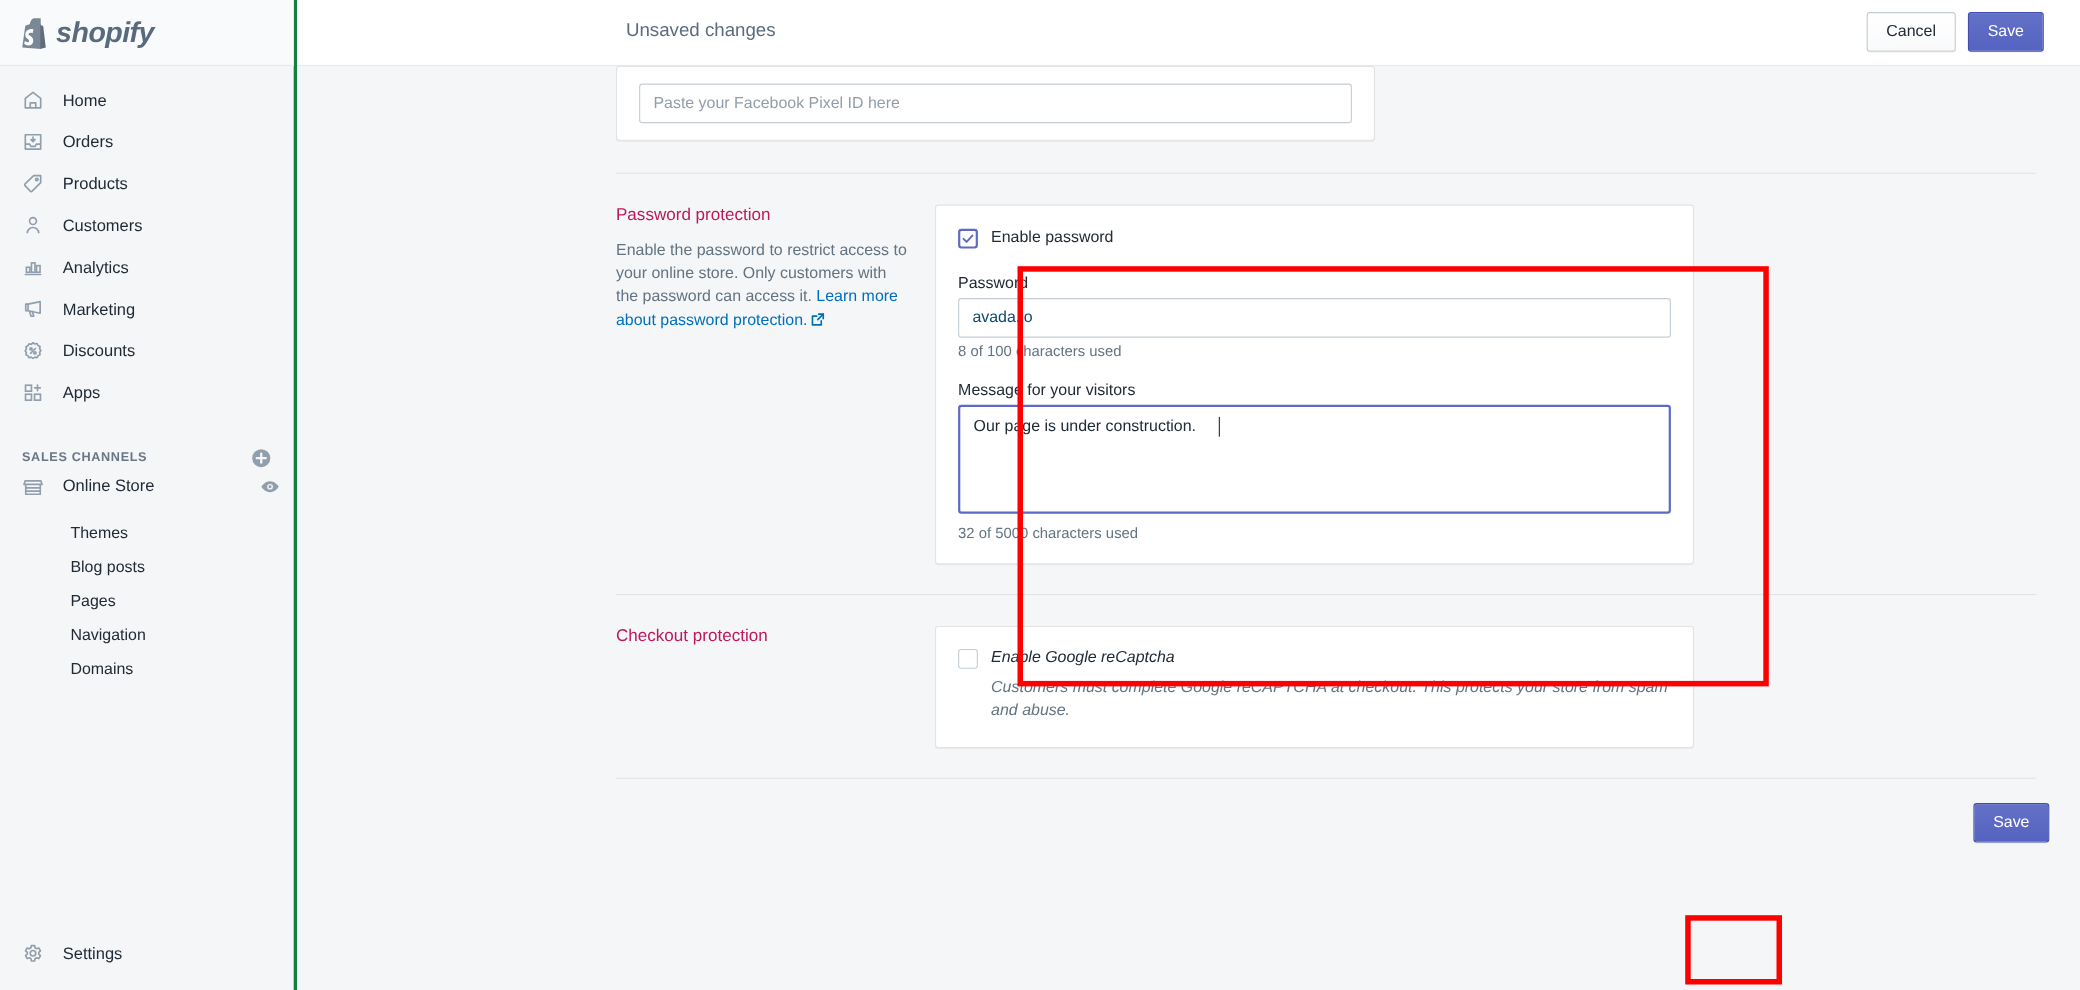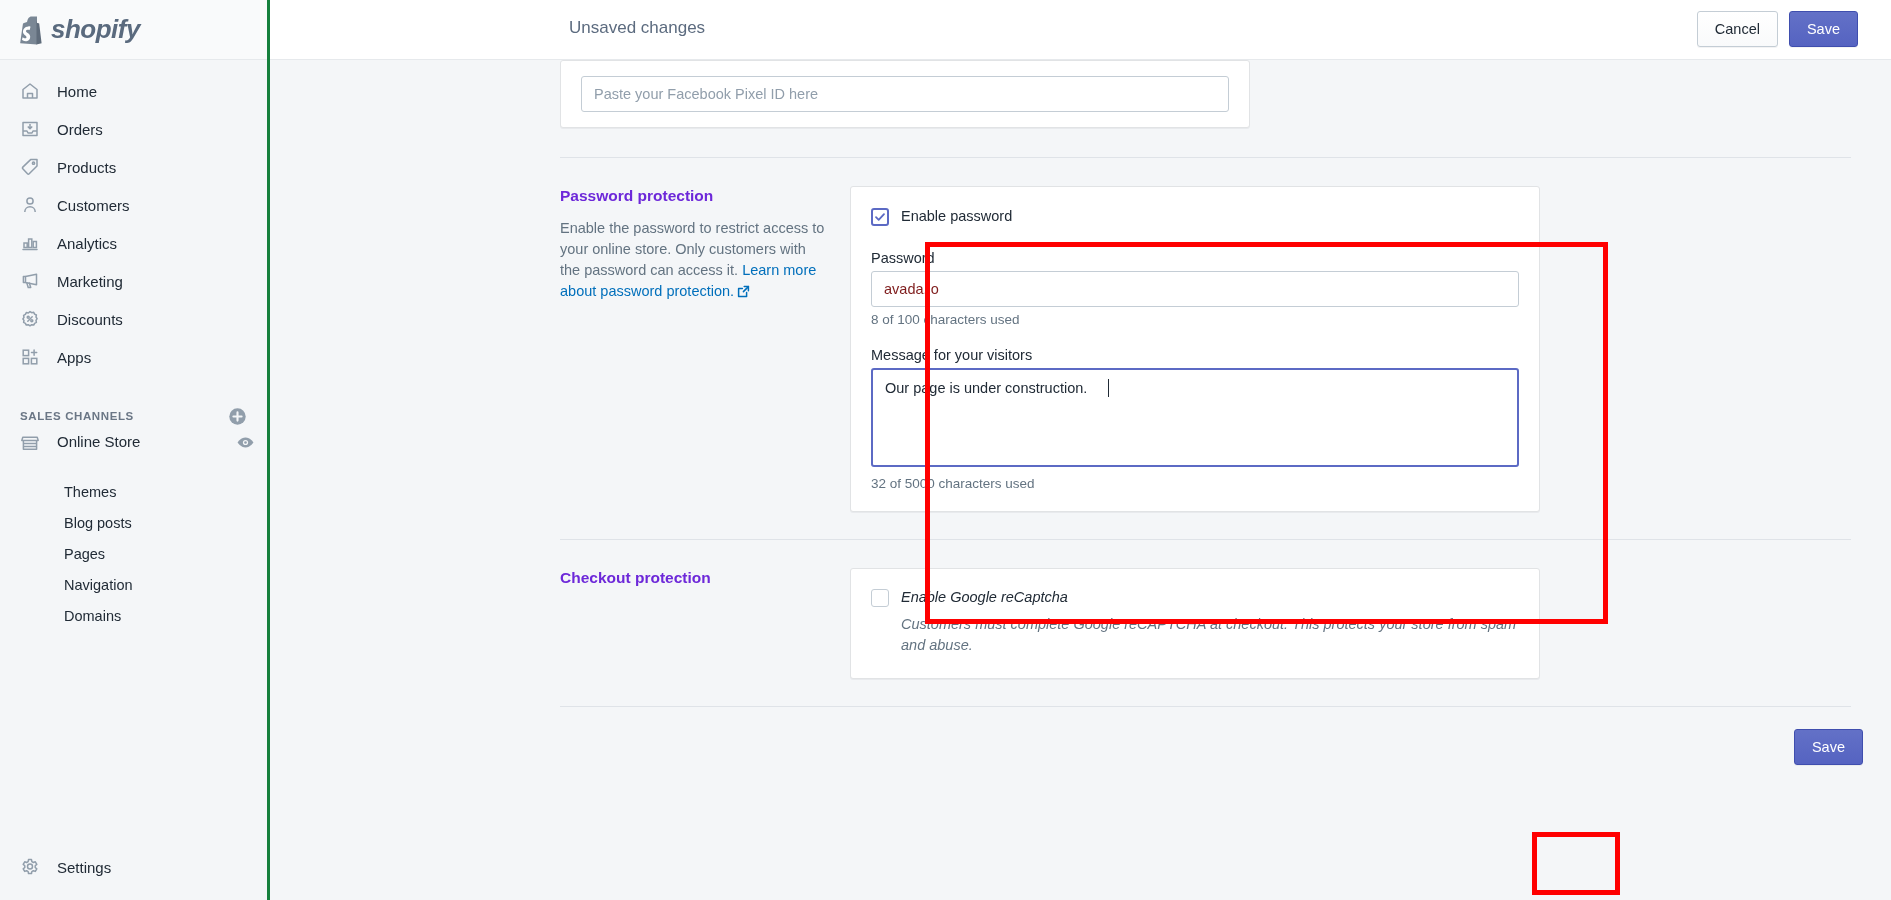--- a/index.html
+++ b/index.html
@@ -67,21 +67,21 @@
   .round-icon { color: #919EAB; display: flex; cursor: pointer; }
 
   .channel-item {
     display: flex; align-items: flex-start;
     height: 36px; margin: 0 12px 0 12px; padding-left: 8px;
     border-radius: 3px; cursor: pointer;
   }
   .channel-label { margin-left: 17px; font-size: 15px; color: #212B36; flex: 1; }
 
   .sub-item {
-    display: flex; align-items: flex-end;
+    display: flex; align-items: center;
     height: 31px; margin: 0 12px 0 12px;
     padding-left: 52px; border-radius: 3px;
     font-size: 14.5px; color: #212B36; cursor: pointer;
   }
   .sub-item.active {
     background: #E4E5F0; color: #3E4155; font-weight: bold;
   }
 
   .nav-spacer { flex: 1; }
   .nav-bottom { padding-bottom: 13px; }
@@ -138,42 +138,42 @@
     position: relative;
   }
   .row-divider::after {
     content: ""; position: absolute; left: 0; right: 12px; bottom: 0;
     height: 1px; background: #DFE3E8;
   }
   .col-left { width: 290px; flex: 0 0 290px; padding-right: 24px; }
   .col-right { flex: 1; max-width: 690px; }
 
   .lbl-title {
-    font-size: 15.5px; font-weight: bold; color: #6d28d9;
+    font-size: 15.5px; font-weight: normal; color: #be185d;
     margin-bottom: 12px; line-height: 1.3;
   }
   .lbl-desc {
     font-size: 14.5px; color: #637381; line-height: 1.45;
   }
   .link { color: #006FBB; text-decoration: none; cursor: pointer; }
   .ext-icon { display: inline-block; vertical-align: -2px; margin-left: 3px; }
 
   .card {
     background: #FFFFFF;
     border: 1px solid #E1E3E5;
     border-radius: 3px;
     box-shadow: 0 1px 0 rgba(22,29,37,0.05);
     padding: 20px;
   }
 
   .input {
     width: 100%; height: 36px;
     border: 1px solid #C4CDD5; border-radius: 3px;
     background: #FFFFFF;
-    font-size: 14.5px; color: #7f1d1d;
+    font-size: 14.5px; color: #0c4a6e;
     padding: 0 12px;
     font-family: "Liberation Sans", sans-serif;
     outline: none;
   }
   .input::placeholder { color: #919EAB; }
 
   .field-label {
     font-size: 14.5px; color: #212B36; margin-bottom: 5px; display: block;
   }
   .helper {

